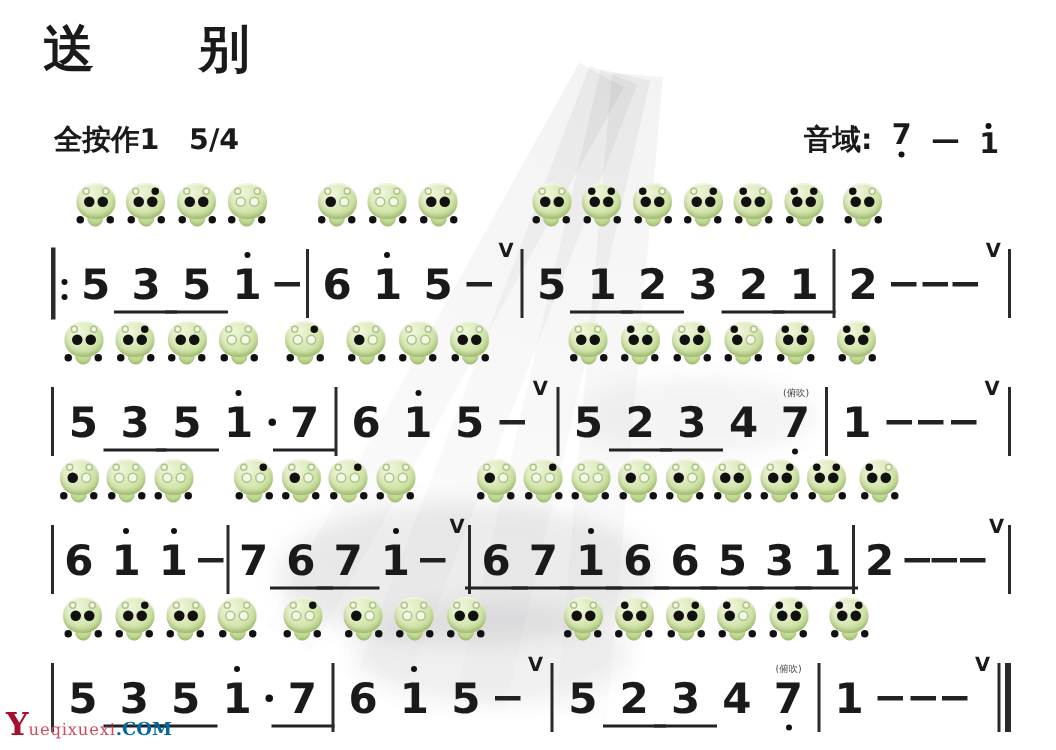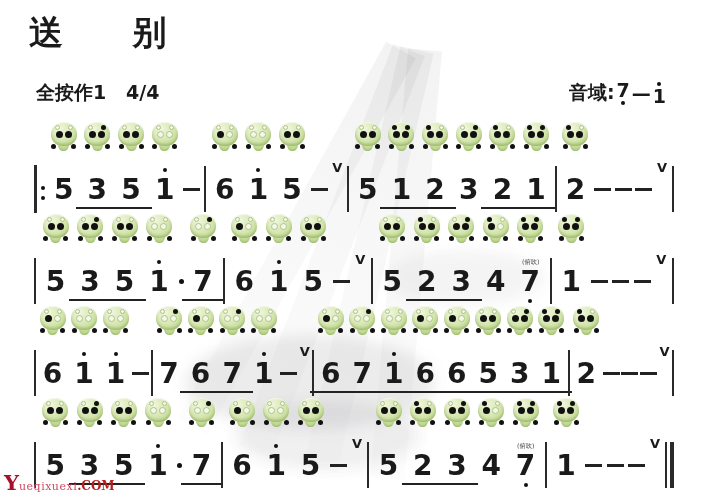--- a/index.html
+++ b/index.html
@@ -10,21 +10,21 @@
        background:linear-gradient(rgba(40,40,40,0.055),rgba(40,40,40,0.012));
        transform-origin:top center;}
   .blob{position:absolute;border-radius:50%;background:rgba(70,70,80,0.10);filter:blur(7px);}
   .content{position:relative;z-index:1;}
 
   h1.title{margin:10px 0 0;font-size:34px;font-weight:600;
            letter-spacing:0.85em;text-indent:0.85em;
            font-family:"DejaVu Sans","Liberation Sans",sans-serif;}
   .hdr{display:flex;justify-content:space-between;align-items:flex-end;
        padding:0 38px 0 36px;margin-top:24px;font-size:19px;font-weight:600;white-space:pre;}
-  .range{display:inline-flex;align-items:center;gap:2px;justify-content:space-between;}
+  .range{display:inline-flex;align-items:center;gap:13px;justify-content:space-between;}
   .stack{display:inline-flex;flex-direction:column;align-items:center;line-height:1;}
   .odot{width:4px;height:4px;border-radius:50%;background:#111;}
   .stack .odot{margin:1px 0;}
 
   .score{margin-top:16px;padding:0 30px 0 34px;}
   .score-line{height:92px;display:flex;justify-content:space-between;align-items:flex-end;}
 
   .tok{display:flex;flex-direction:column;align-items:center;justify-content:flex-end;height:92px;}
   .chart-slot{height:46px;display:flex;align-items:flex-start;justify-content:center;}
   .mid-slot{height:10px;display:flex;align-items:center;justify-content:center;}
@@ -62,41 +62,41 @@
   .dashzone{height:32px;display:flex;align-items:center;}
   .dash{width:17px;height:2.5px;background:#222;}
   .augdot{width:5px;height:5px;border-radius:50%;background:#111;}
   .breath{height:92px;display:flex;flex-direction:column;justify-content:flex-end;align-items:center;width:12px;}
   .breath span{font-size:13px;font-weight:600;margin-bottom:40px;line-height:1;}
 
   .wm{position:absolute;left:4px;bottom:5px;z-index:2;white-space:nowrap;
       font-family:"DejaVu Serif","Liberation Serif",serif;}
   .wm .wy{font-size:21px;font-weight:700;color:#a5102c;}
   .wm .wrest{font-size:11px;font-weight:400;color:#d04a60;letter-spacing:.5px;}
-  .wm .wcom{font-size:12px;font-weight:700;color:#b91c1c;}
+  .wm .wcom{font-size:12px;font-weight:700;color:#0369a1;}
 </style>
 </head>
 <body>
 
 <div class="page">
   <div class="bg">
     <div class="ray" style="transform:rotate(5deg);"></div>
     <div class="ray" style="transform:rotate(13deg);left:400px;"></div>
     <div class="ray" style="transform:rotate(21deg);left:392px;"></div>
     <div class="ray" style="transform:rotate(29deg);left:384px;"></div>
     <div class="blob" style="left:185px;top:335px;width:250px;height:95px;"></div>
     <div class="blob" style="left:235px;top:400px;width:185px;height:70px;opacity:.8;"></div>
     <div class="blob" style="left:385px;top:250px;width:160px;height:55px;opacity:.55;"></div>
   </div>
 
   <div class="content">
     <h1 class="title">送 别</h1>
 
     <div class="hdr">
-      <span>全按作1   4/4</span>
+      <span>全按作1   5/4</span>
       <span class="range">
         <span>音域:</span>
         <span class="stack">
           <span>7</span>
           <span class="odot"></span>
         </span>
         <span>—</span>
         <span class="stack">
           <span class="odot"></span>
           <span>1</span>

